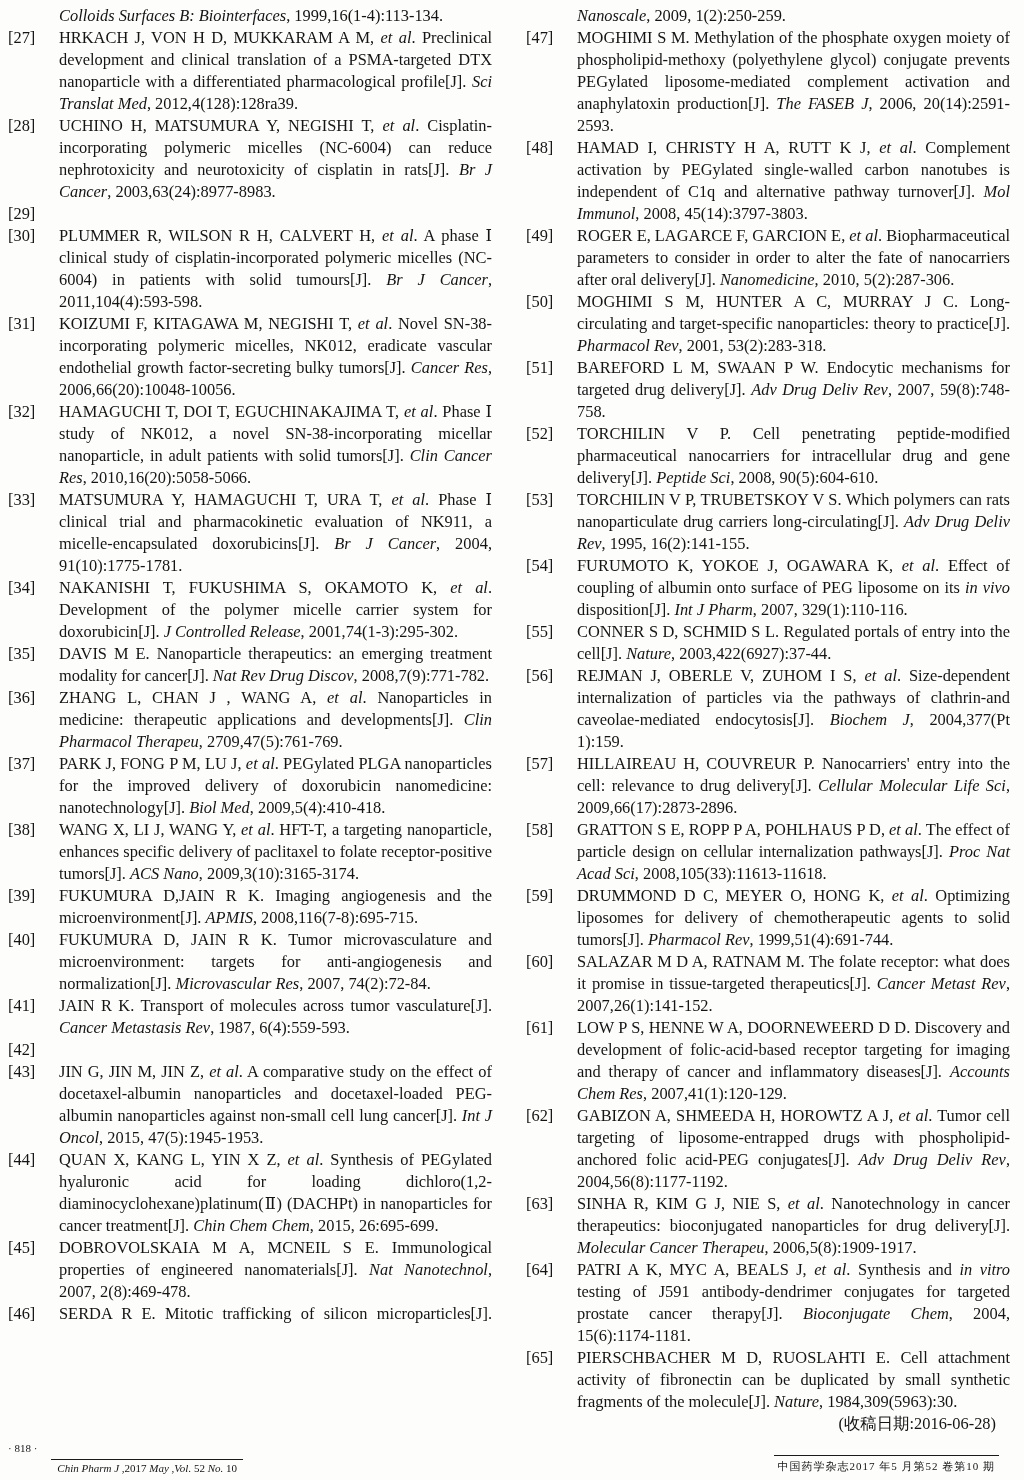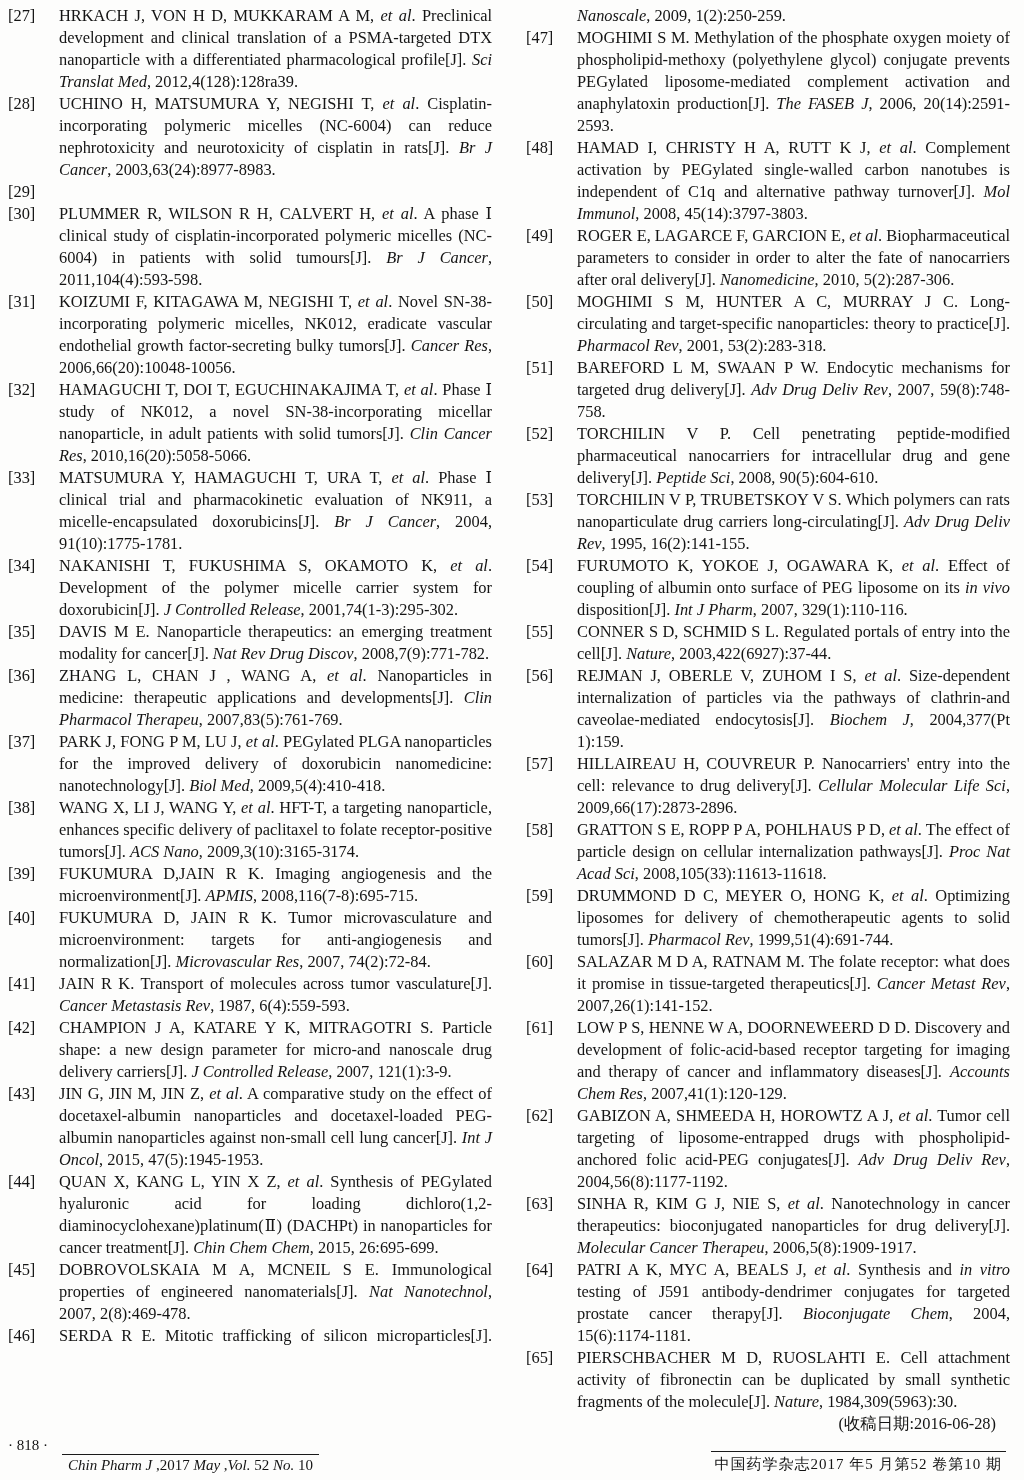--- a/index.html
+++ b/index.html
@@ -19,23 +19,23 @@
   .columns { display:flex; gap:34px; }
   .col { width:484px; flex:none; font-size:16.4px; line-height:22px; }
   .ref { display:flex; }
   .ref-label { flex:0 0 51px; white-space:nowrap; }
   .ref-body { flex:1; text-align:justify; }
   .ref-body i { font-style:italic; }
   #refs-left .ref:last-child .ref-body { text-align-last:justify; }
   .received { text-align:right; padding-right:14px; }
   .footer {
     position:absolute; left:0; bottom:6px; width:1024px;
-    padding:0 18px 0 8px;
+    padding:0 25px 0 8px;
     display:flex; justify-content:space-between; align-items:flex-end;
-    font-size:15px;
+    font-size:11px;
   }
   .footer-left { display:flex; align-items:center; gap:14px; }
   .pagenum { white-space:nowrap; padding-bottom:2px; }
   .journal-en {
     display:inline-block;
     border-top:1.6px solid #1a1a1a;
     padding:2px 6px 0 6px;
     white-space:nowrap;
     margin-top:36px;
   }
@@ -50,20 +50,21 @@
 </style>
 </head>
 <body>
 
 <div class="page">
   <div class="columns">
     <div class="col">
       <div id="refs-left">
           <div class="ref">
             <span class="ref-label"></span>
+            <div class="ref-body"><i>Colloids Surfaces B: Biointerfaces</i><span>, 1999,16(1-4):113-134.</span></div>
           </div>
           <div class="ref">
             <span class="ref-label">[27]</span>
             <div class="ref-body"><span>HRKACH J, VON H D, MUKKARAM A M, </span><i>et al</i><span>. Preclinical development and clinical translation of a PSMA-targeted DTX nanoparticle with a differentiated pharmacological profile[J]. </span><i>Sci Translat Med</i><span>, 2012,4(128):128ra39.</span></div>
           </div>
           <div class="ref">
             <span class="ref-label">[28]</span>
             <div class="ref-body"><span>UCHINO H, MATSUMURA Y, NEGISHI T, </span><i>et al</i><span>. Cisplatin-incorporating polymeric micelles (NC-6004) can reduce nephrotoxicity and neurotoxicity of cisplatin in rats[J]. </span><i>Br J Cancer</i><span>, 2003,63(24):8977-8983.</span></div>
           </div>
           <div class="ref">
@@ -88,21 +89,21 @@
           <div class="ref">
             <span class="ref-label">[34]</span>
             <div class="ref-body"><span>NAKANISHI T, FUKUSHIMA S, OKAMOTO K, </span><i>et al</i><span>. Development of the polymer micelle carrier system for doxorubicin[J]. </span><i>J Controlled Release</i><span>, 2001,74(1-3):295-302.</span></div>
           </div>
           <div class="ref">
             <span class="ref-label">[35]</span>
             <div class="ref-body"><span>DAVIS M E. Nanoparticle therapeutics: an emerging treatment modality for cancer[J]. </span><i>Nat Rev Drug Discov</i><span>, 2008,7(9):771-782.</span></div>
           </div>
           <div class="ref">
             <span class="ref-label">[36]</span>
-            <div class="ref-body"><span>ZHANG L, CHAN J , WANG A, </span><i>et al</i><span>. Nanoparticles in medicine: therapeutic applications and developments[J]. </span><i>Clin Pharmacol Therapeu</i><span>, 2007,83(5):761-769.</span></div>
+            <div class="ref-body"><span>ZHANG L, CHAN J , WANG A, </span><i>et al</i><span>. Nanoparticles in medicine: therapeutic applications and developments[J]. </span><i>Clin Pharmacol Therapeu</i><span>, 2709,47(5):761-769.</span></div>
           </div>
           <div class="ref">
             <span class="ref-label">[37]</span>
             <div class="ref-body"><span>PARK J, FONG P M, LU J, </span><i>et al</i><span>. PEGylated PLGA nanoparticles for the improved delivery of doxorubicin nanomedicine: nanotechnology[J]. </span><i>Biol Med</i><span>, 2009,5(4):410-418.</span></div>
           </div>
           <div class="ref">
             <span class="ref-label">[38]</span>
             <div class="ref-body"><span>WANG X, LI J, WANG Y, </span><i>et al</i><span>. HFT-T, a targeting nanoparticle, enhances specific delivery of paclitaxel to folate receptor-positive tumors[J]. </span><i>ACS Nano</i><span>, 2009,3(10):3165-3174.</span></div>
           </div>
           <div class="ref">
@@ -112,21 +113,20 @@
           <div class="ref">
             <span class="ref-label">[40]</span>
             <div class="ref-body"><span>FUKUMURA D, JAIN R K. Tumor microvasculature and microenvironment: targets for anti-angiogenesis and normalization[J]. </span><i>Microvascular Res</i><span>, 2007, 74(2):72-84.</span></div>
           </div>
           <div class="ref">
             <span class="ref-label">[41]</span>
             <div class="ref-body"><span>JAIN R K. Transport of molecules across tumor vasculature[J]. </span><i>Cancer Metastasis Rev</i><span>, 1987, 6(4):559-593.</span></div>
           </div>
           <div class="ref">
             <span class="ref-label">[42]</span>
-            <div class="ref-body"><span>CHAMPION J A, KATARE Y K, MITRAGOTRI S. Particle shape: a new design parameter for micro-and nanoscale drug delivery carriers[J]. </span><i>J Controlled Release</i><span>, 2007, 121(1):3-9.</span></div>
           </div>
           <div class="ref">
             <span class="ref-label">[43]</span>
             <div class="ref-body"><span>JIN G, JIN M, JIN Z, </span><i>et al</i><span>. A comparative study on the effect of docetaxel-albumin nanoparticles and docetaxel-loaded PEG-albumin nanoparticles against non-small cell lung cancer[J]. </span><i>Int J Oncol</i><span>, 2015, 47(5):1945-1953.</span></div>
           </div>
           <div class="ref">
             <span class="ref-label">[44]</span>
             <div class="ref-body"><span>QUAN X, KANG L, YIN X Z, </span><i>et al</i><span>. Synthesis of PEGylated hyaluronic acid for loading dichloro(1,2-diaminocyclohexane)platinum(Ⅱ) (DACHPt) in nanoparticles for cancer treatment[J]. </span><i>Chin Chem Chem</i><span>, 2015, 26:695-699.</span></div>
           </div>
           <div class="ref">

